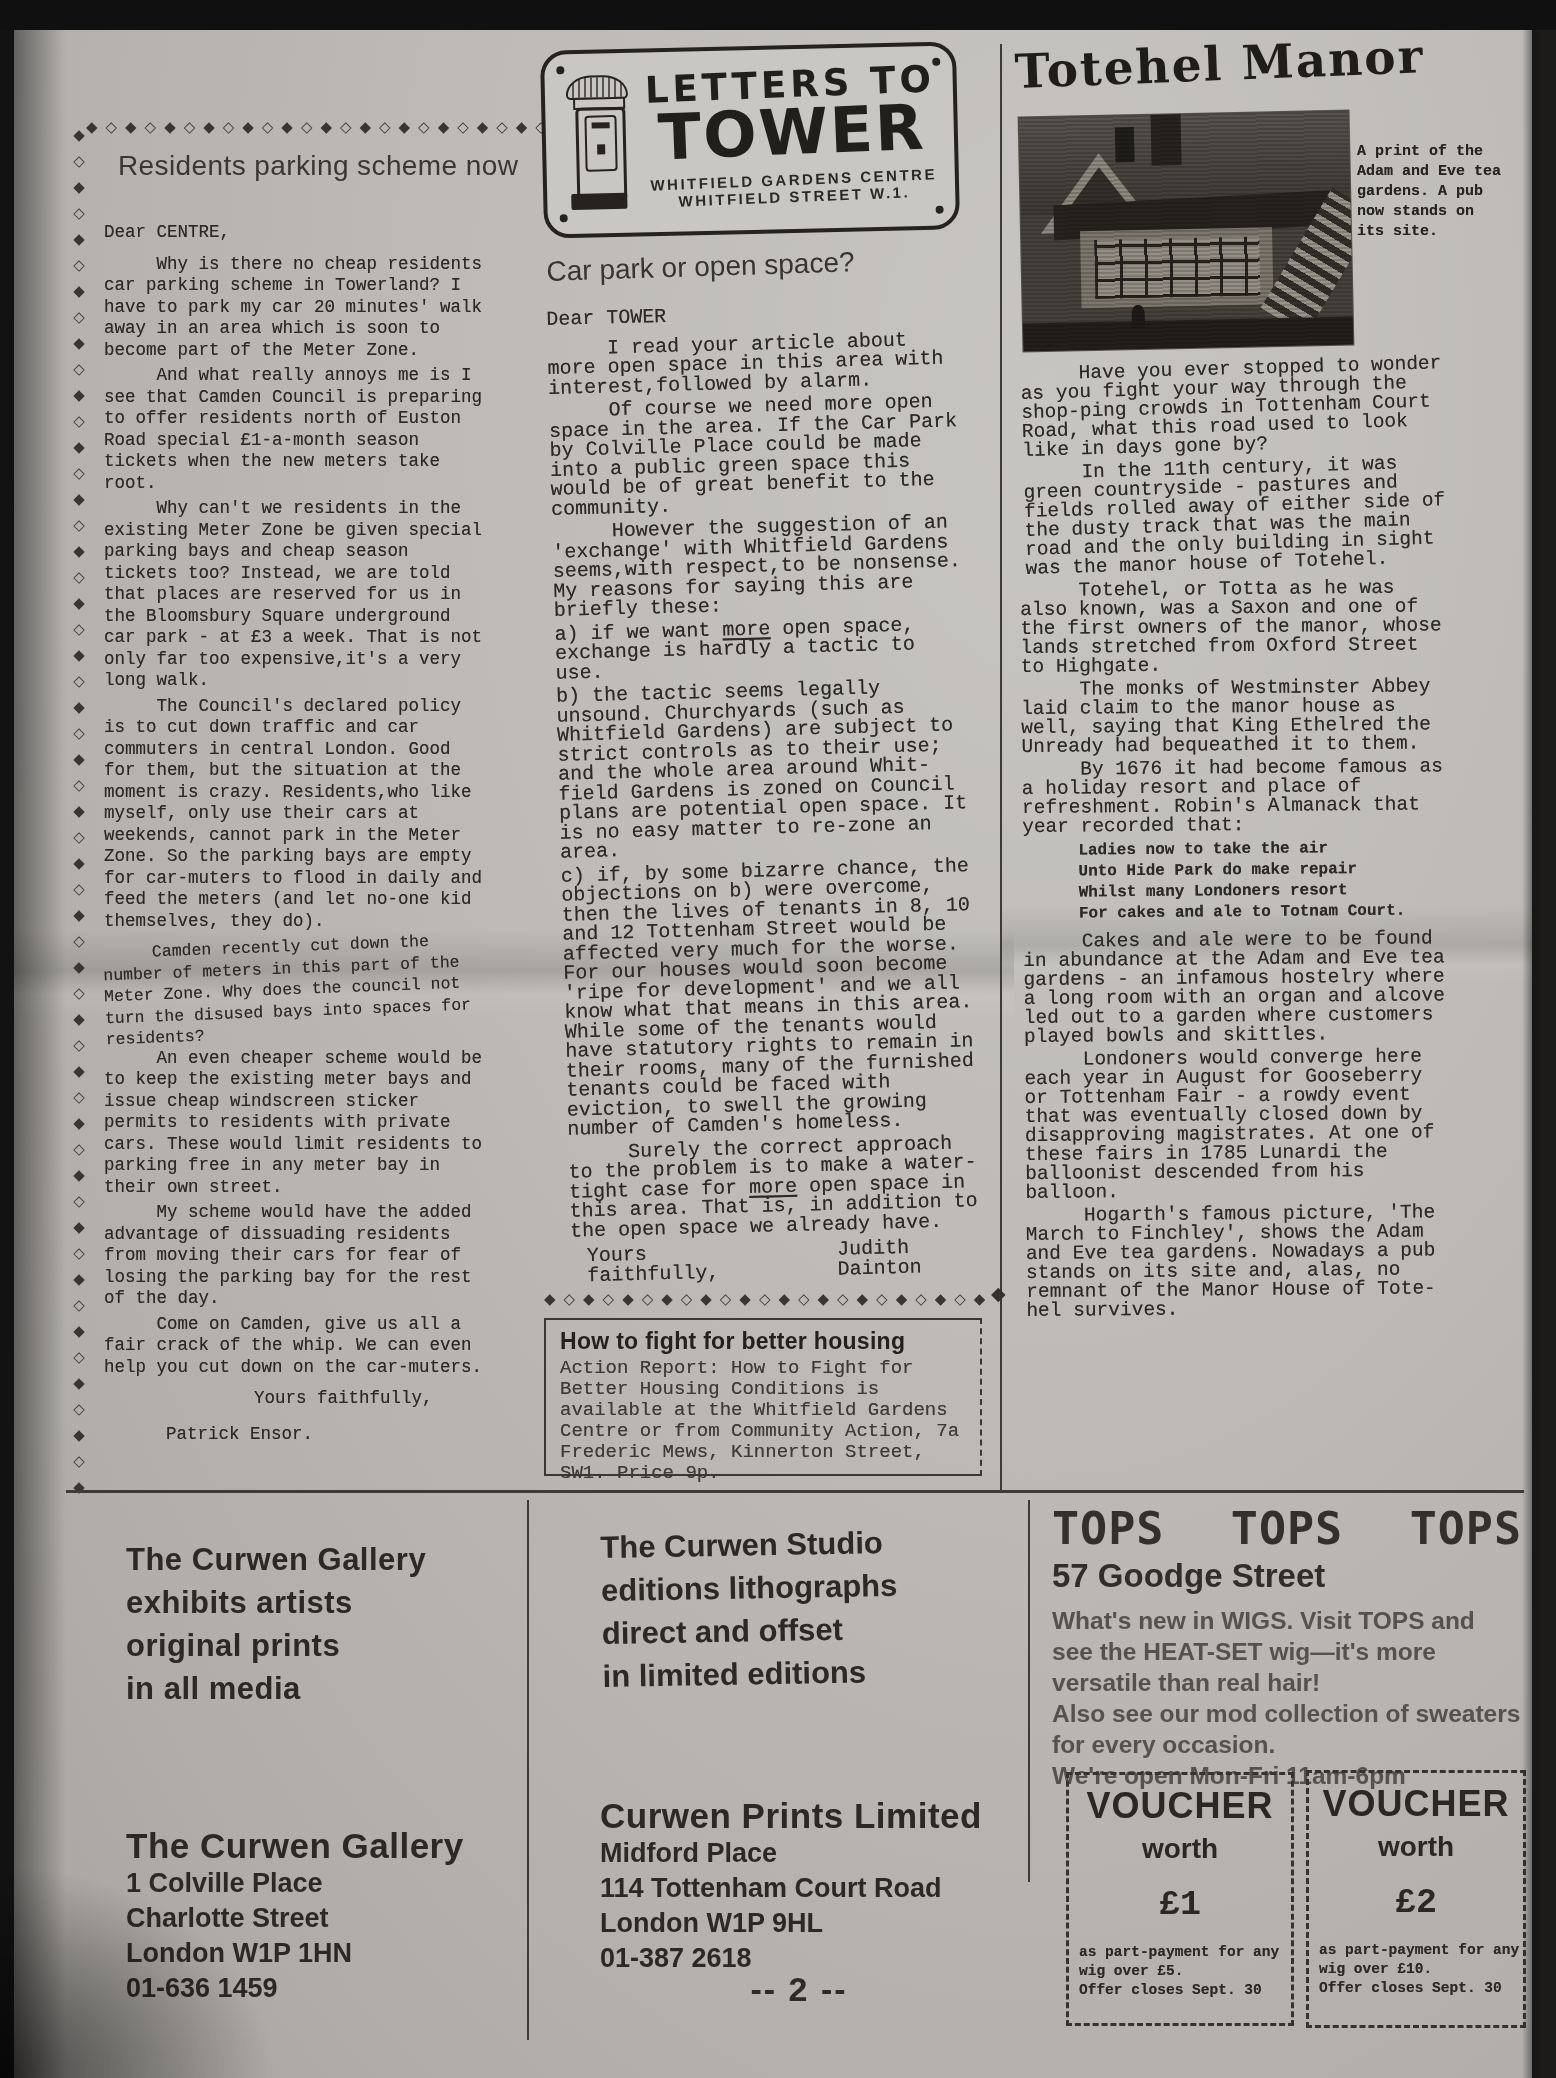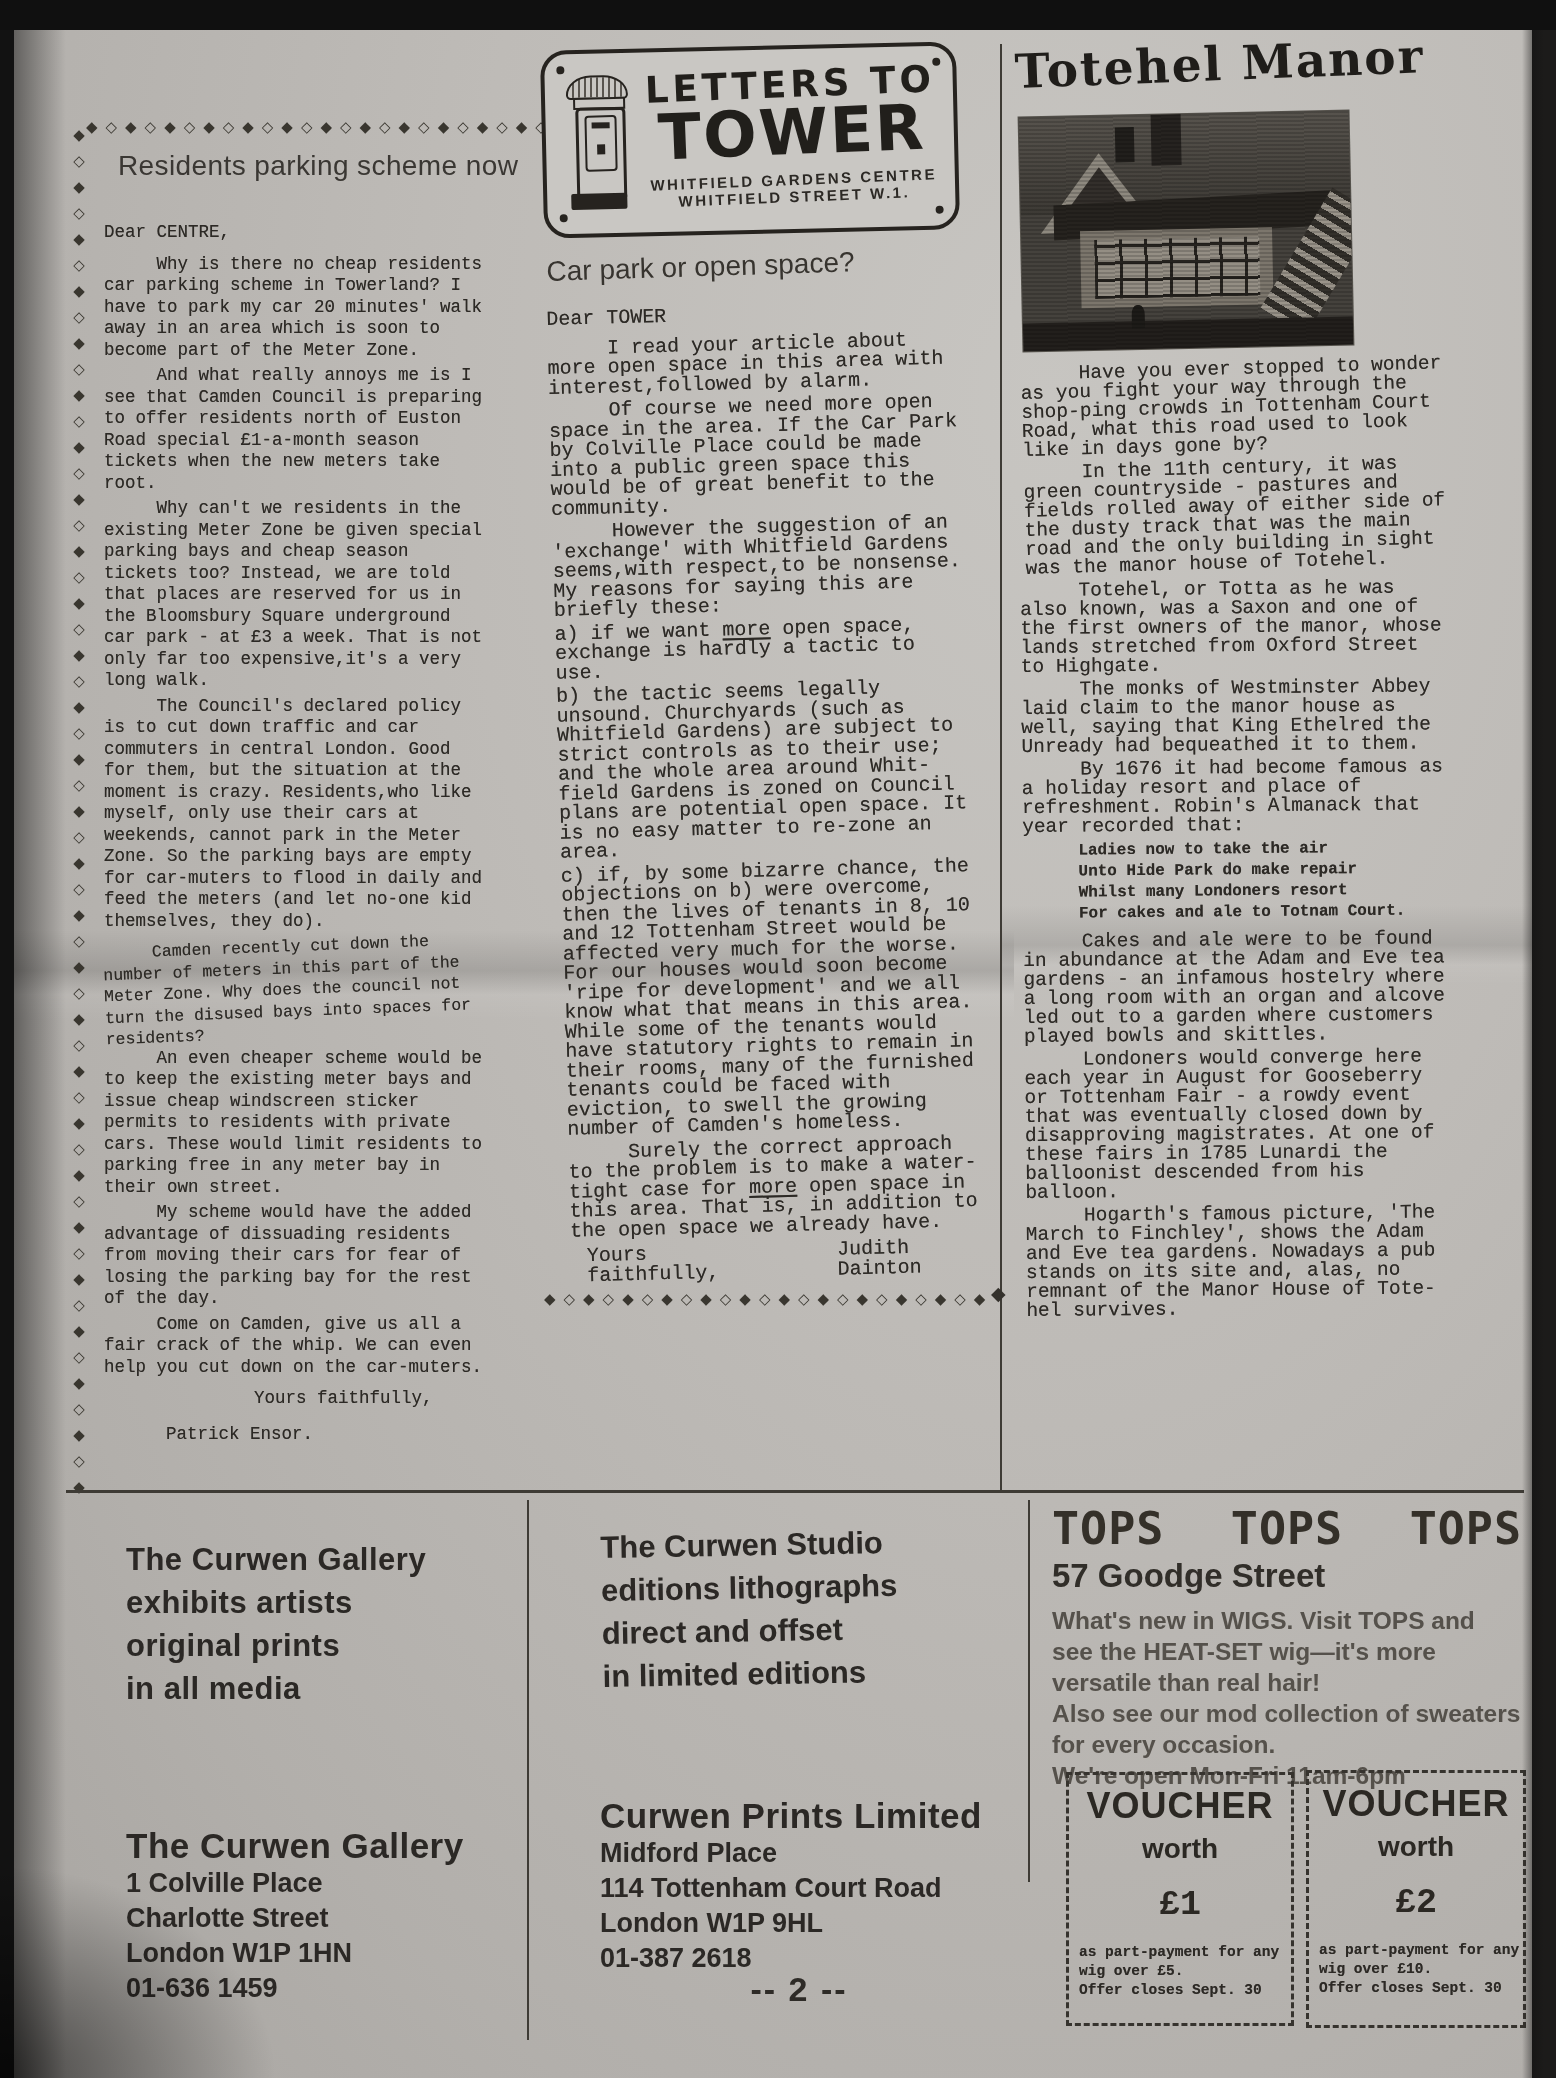--- a/index.html
+++ b/index.html
@@ -189,38 +189,43 @@
     <p class="para noind"><span>a) if we want </span><span class="u">more</span><span> open space, exchange is hardly a tactic to use.</span></p>
     <p class="para noind">b) the tactic seems legally unsound. Churchyards (such as Whitfield Gardens) are subject to strict controls as to their use; and the whole area around Whit-field Gardens is zoned on Council plans are potential open space. It is no easy matter to re-zone an area.</p>
     <p class="para noind">c) if, by some bizarre chance, the objections on b) were overcome, then the lives of tenants in 8, 10 and 12 Tottenham Street would be affected very much for the worse. For our houses would soon become 'ripe for development' and we all know what that means in this area. While some of the tenants would have statutory rights to remain in their rooms, many of the furnished tenants could be faced with eviction, to swell the growing number of Camden's homeless.</p>
     <p class="para"><span>Surely the correct approach to the problem is to make a water-tight case for </span><span class="u">more</span><span> open space in this area. That is, in addition to the open space we already have.</span></p>
     <div class="signoff-m">
       <span>Yours faithfully,</span>
       <span>Judith Dainton</span>
     </div>
   </div>
   <div class="chain chain-mid"></div>
+  <div class="housing">
+    <div class="housing-title">How to fight for better housing</div>
+    <div class="housing-body mono">Action Report: How to Fight for Better Housing Conditions is available at the Whitfield Gardens Centre or from Community Action, 7a Frederic Mews, Kinnerton Street, SW1. Price 9p.</div>
+  </div>
 
   <div class="rule rule-midright"></div>
   <div class="rule-dia">◆</div>
   <div class="h-right">Totehel Manor</div>
   <div class="photo">
     <div class="ph ph-sky"></div>
     <div class="ph ph-chim1"></div>
     <div class="ph ph-chim2"></div>
     <div class="ph ph-gable"></div>
     <div class="ph ph-gable2"></div>
     <div class="ph ph-roof"></div>
     <div class="ph ph-wall"></div>
     <div class="ph ph-win"></div>
     <div class="ph ph-stair"></div>
     <div class="ph ph-ground"></div>
     <div class="ph ph-fig"></div>
     <div class="ph ph-tone"></div>
   </div>
+  <div class="caption mono">A print of the Adam and Eve tea gardens. A pub now stands on its site.</div>
   <div class="right-text rtA mono">
     <p class="para">Have you ever stopped to wonder as you fight your way through the shop-ping crowds in Tottenham Court Road, what this road used to look like in days gone by?</p>
     <p class="para">In the 11th century, it was green countryside - pastures and fields rolled away of either side of the dusty track that was the main road and the only building in sight was the manor house of Totehel.</p>
   </div>
   <div class="right-text rtB mono">
     <p class="para">Totehel, or Totta as he was also known, was a Saxon and one of the first owners of the manor, whose lands stretched from Oxford Street to Highgate.</p>
     <p class="para">The monks of Westminster Abbey laid claim to the manor house as well, saying that King Ethelred the Unready had bequeathed it to them.</p>
     <p class="para">By 1676 it had become famous as a holiday resort and place of refreshment. Robin's Almanack that year recorded that:</p>
     <div class="verse">
       <div>Ladies now to take the air</div>

